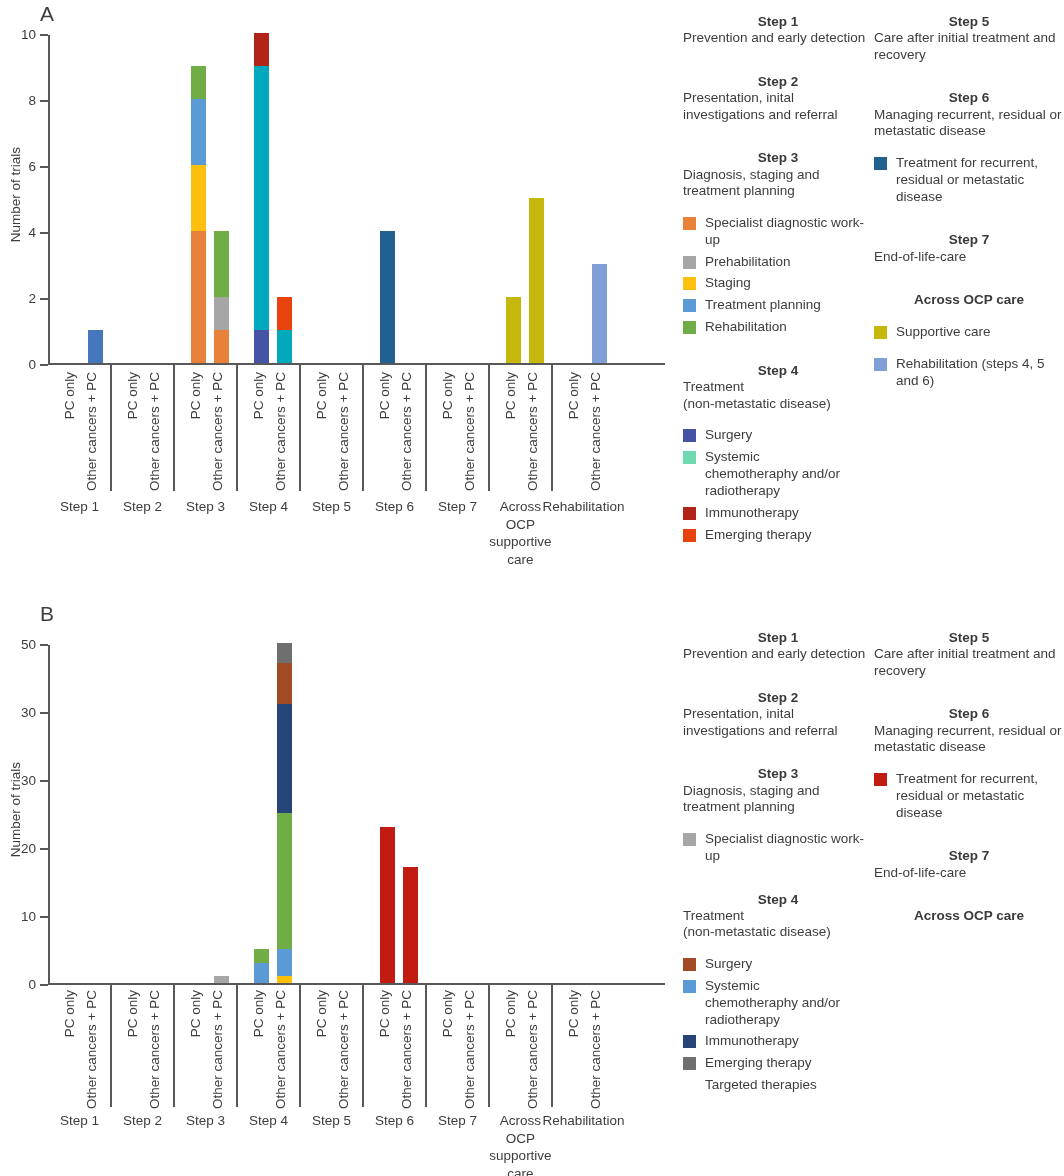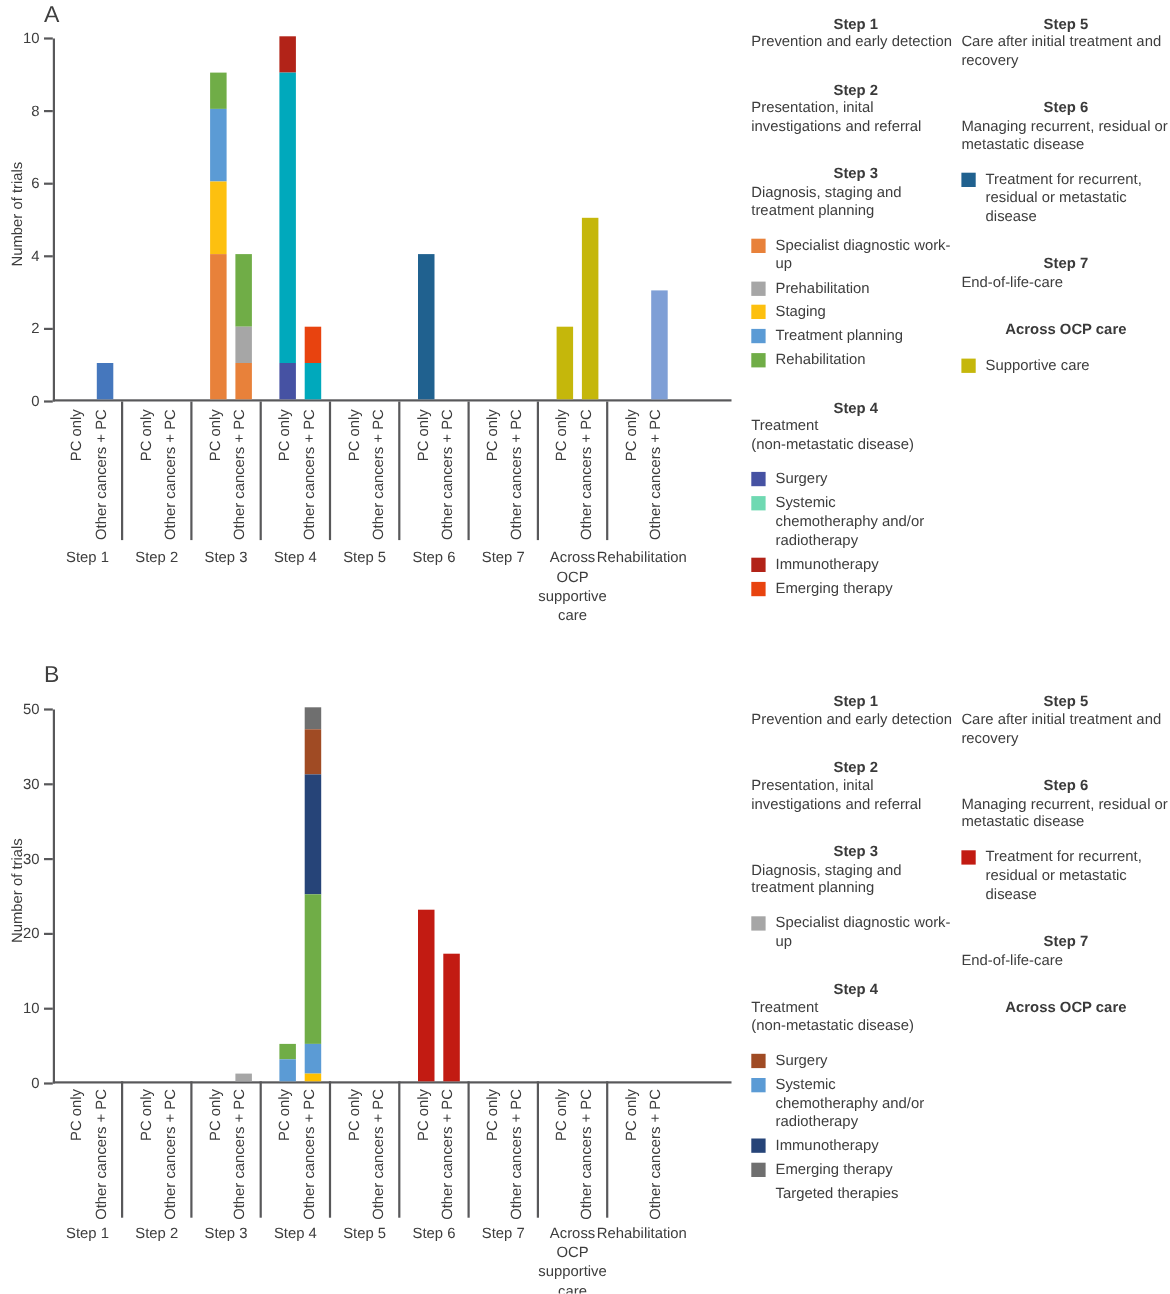--- a/index.html
+++ b/index.html
@@ -222,20 +222,26 @@
         </div>
         <div class="lg-block">
           <div class="lg-head">Across OCP care</div>
         </div>
         <div class="lg-items lg-block">
           <div class="lg-row">
             <div class="lg-sw" style="background: rgb(197, 183, 11);"></div>
             <div class="lg-lab">Supportive care</div>
           </div>
         </div>
+        <div class="lg-items lg-block">
+          <div class="lg-row">
+            <div class="lg-sw" style="background: rgb(127, 159, 214);"></div>
+            <div class="lg-lab">Rehabilitation (steps 4, 5 and 6)</div>
+          </div>
+        </div>
       </div>
   </div>
 </div>
 
 <div class="panel" id="panelB">
   <div class="panel-letter">B</div>
   <div class="ylab">Number of trials</div>
   <div class="plot">
       <div class="y-tick" style="top: 339px;"></div>
       <div class="y-tick-label" style="top: 332px;">0</div>

